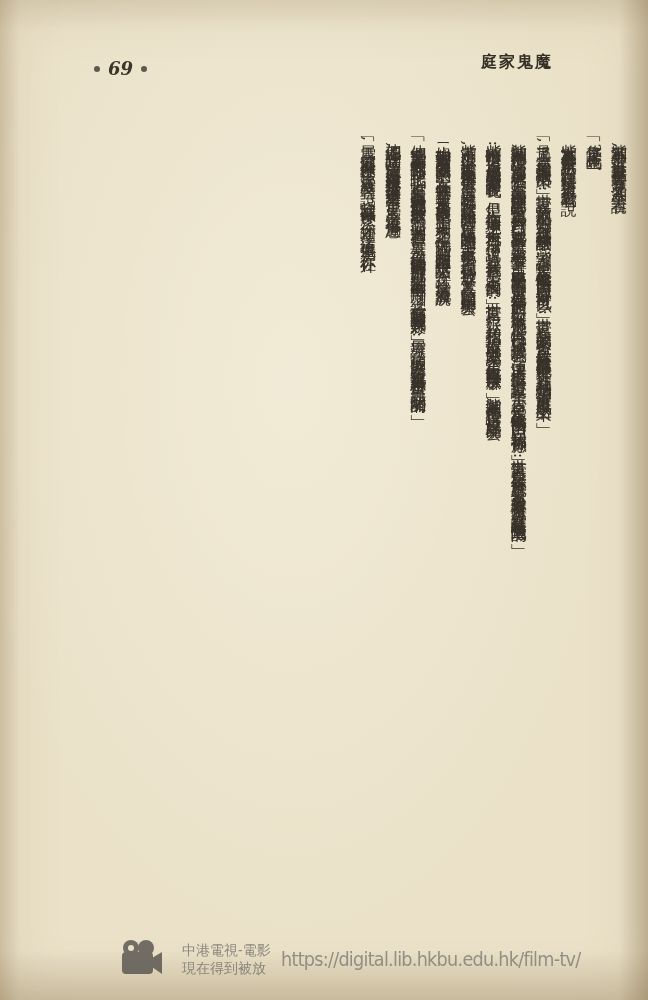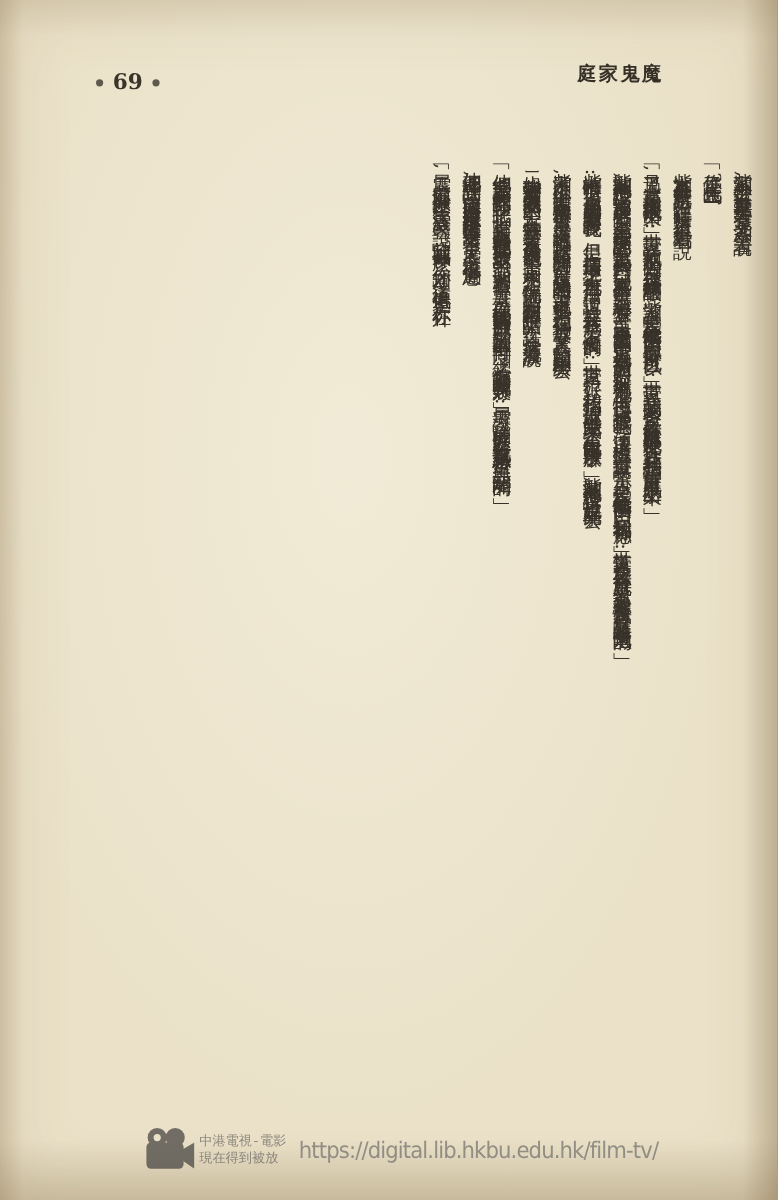--- a/index.html
+++ b/index.html
@@ -11,23 +11,23 @@
     background:
       radial-gradient(ellipse at 45% 38%, rgba(255,252,240,0.35), rgba(255,255,255,0) 65%),
       linear-gradient(to right, rgba(125,98,58,0.20) 0%, rgba(0,0,0,0) 3%, rgba(0,0,0,0) 95.5%, rgba(110,85,45,0.30) 100%),
       linear-gradient(to bottom, rgba(115,90,50,0.10) 0%, rgba(0,0,0,0) 3%, rgba(0,0,0,0) 95%, rgba(115,90,50,0.22) 100%),
       #eae1c8;
     box-shadow: inset 0 0 60px rgba(120,95,55,0.18);
     font-family:"DejaVu Serif","Liberation Serif",serif;
   }
   
   .page-number{
-    position:absolute; top:58px; left:80px;
+    position:absolute; top:58px; left:94px;
     display:flex; align-items:center; gap:8px;
-    color:#3a342b; font-size:18px; font-weight:bold;
+    color:#3a342b; font-size:18px; font-weight:bold;font-style:italic;
   }
   .dot{
     width:6px;height:6px;border-radius:50%;
     background:#474136; opacity:.85;
   }
   .book-title{
     position:absolute; top:52px; right:97px;
     display:flex; flex-direction:row-reverse; gap:2px;
     font-size:16px; font-weight:bold; color:#352f26;
     letter-spacing:0;
@@ -51,23 +51,23 @@
   }
   
   .watermark{
     position:absolute; left:118px; top:936px;
     display:flex; align-items:center;
     opacity:.85;
   }
   .wm-logo{ width:44px; height:46px; flex:0 0 auto; }
   .wm-logo svg{ display:block; }
   .wm-text{
-    margin-left:4px;
-    font-family:Liberation Mono, monospace;
-    font-size:11px; line-height:1.3;
+    margin-left:20px;
+    font-family:Liberation Sans, sans-serif;
+    font-size:14px; line-height:1.3;
     color:#7c7870; white-space:nowrap;
   }
   .wm-url{
     margin-left:10px;
     font-family:"DejaVu Sans","Liberation Sans",sans-serif;
     font-size:19px; letter-spacing:-0.8px;
     transform:scaleX(0.93); transform-origin:left center;
     color:#85817a; white-space:nowrap;
   }
 </style>

